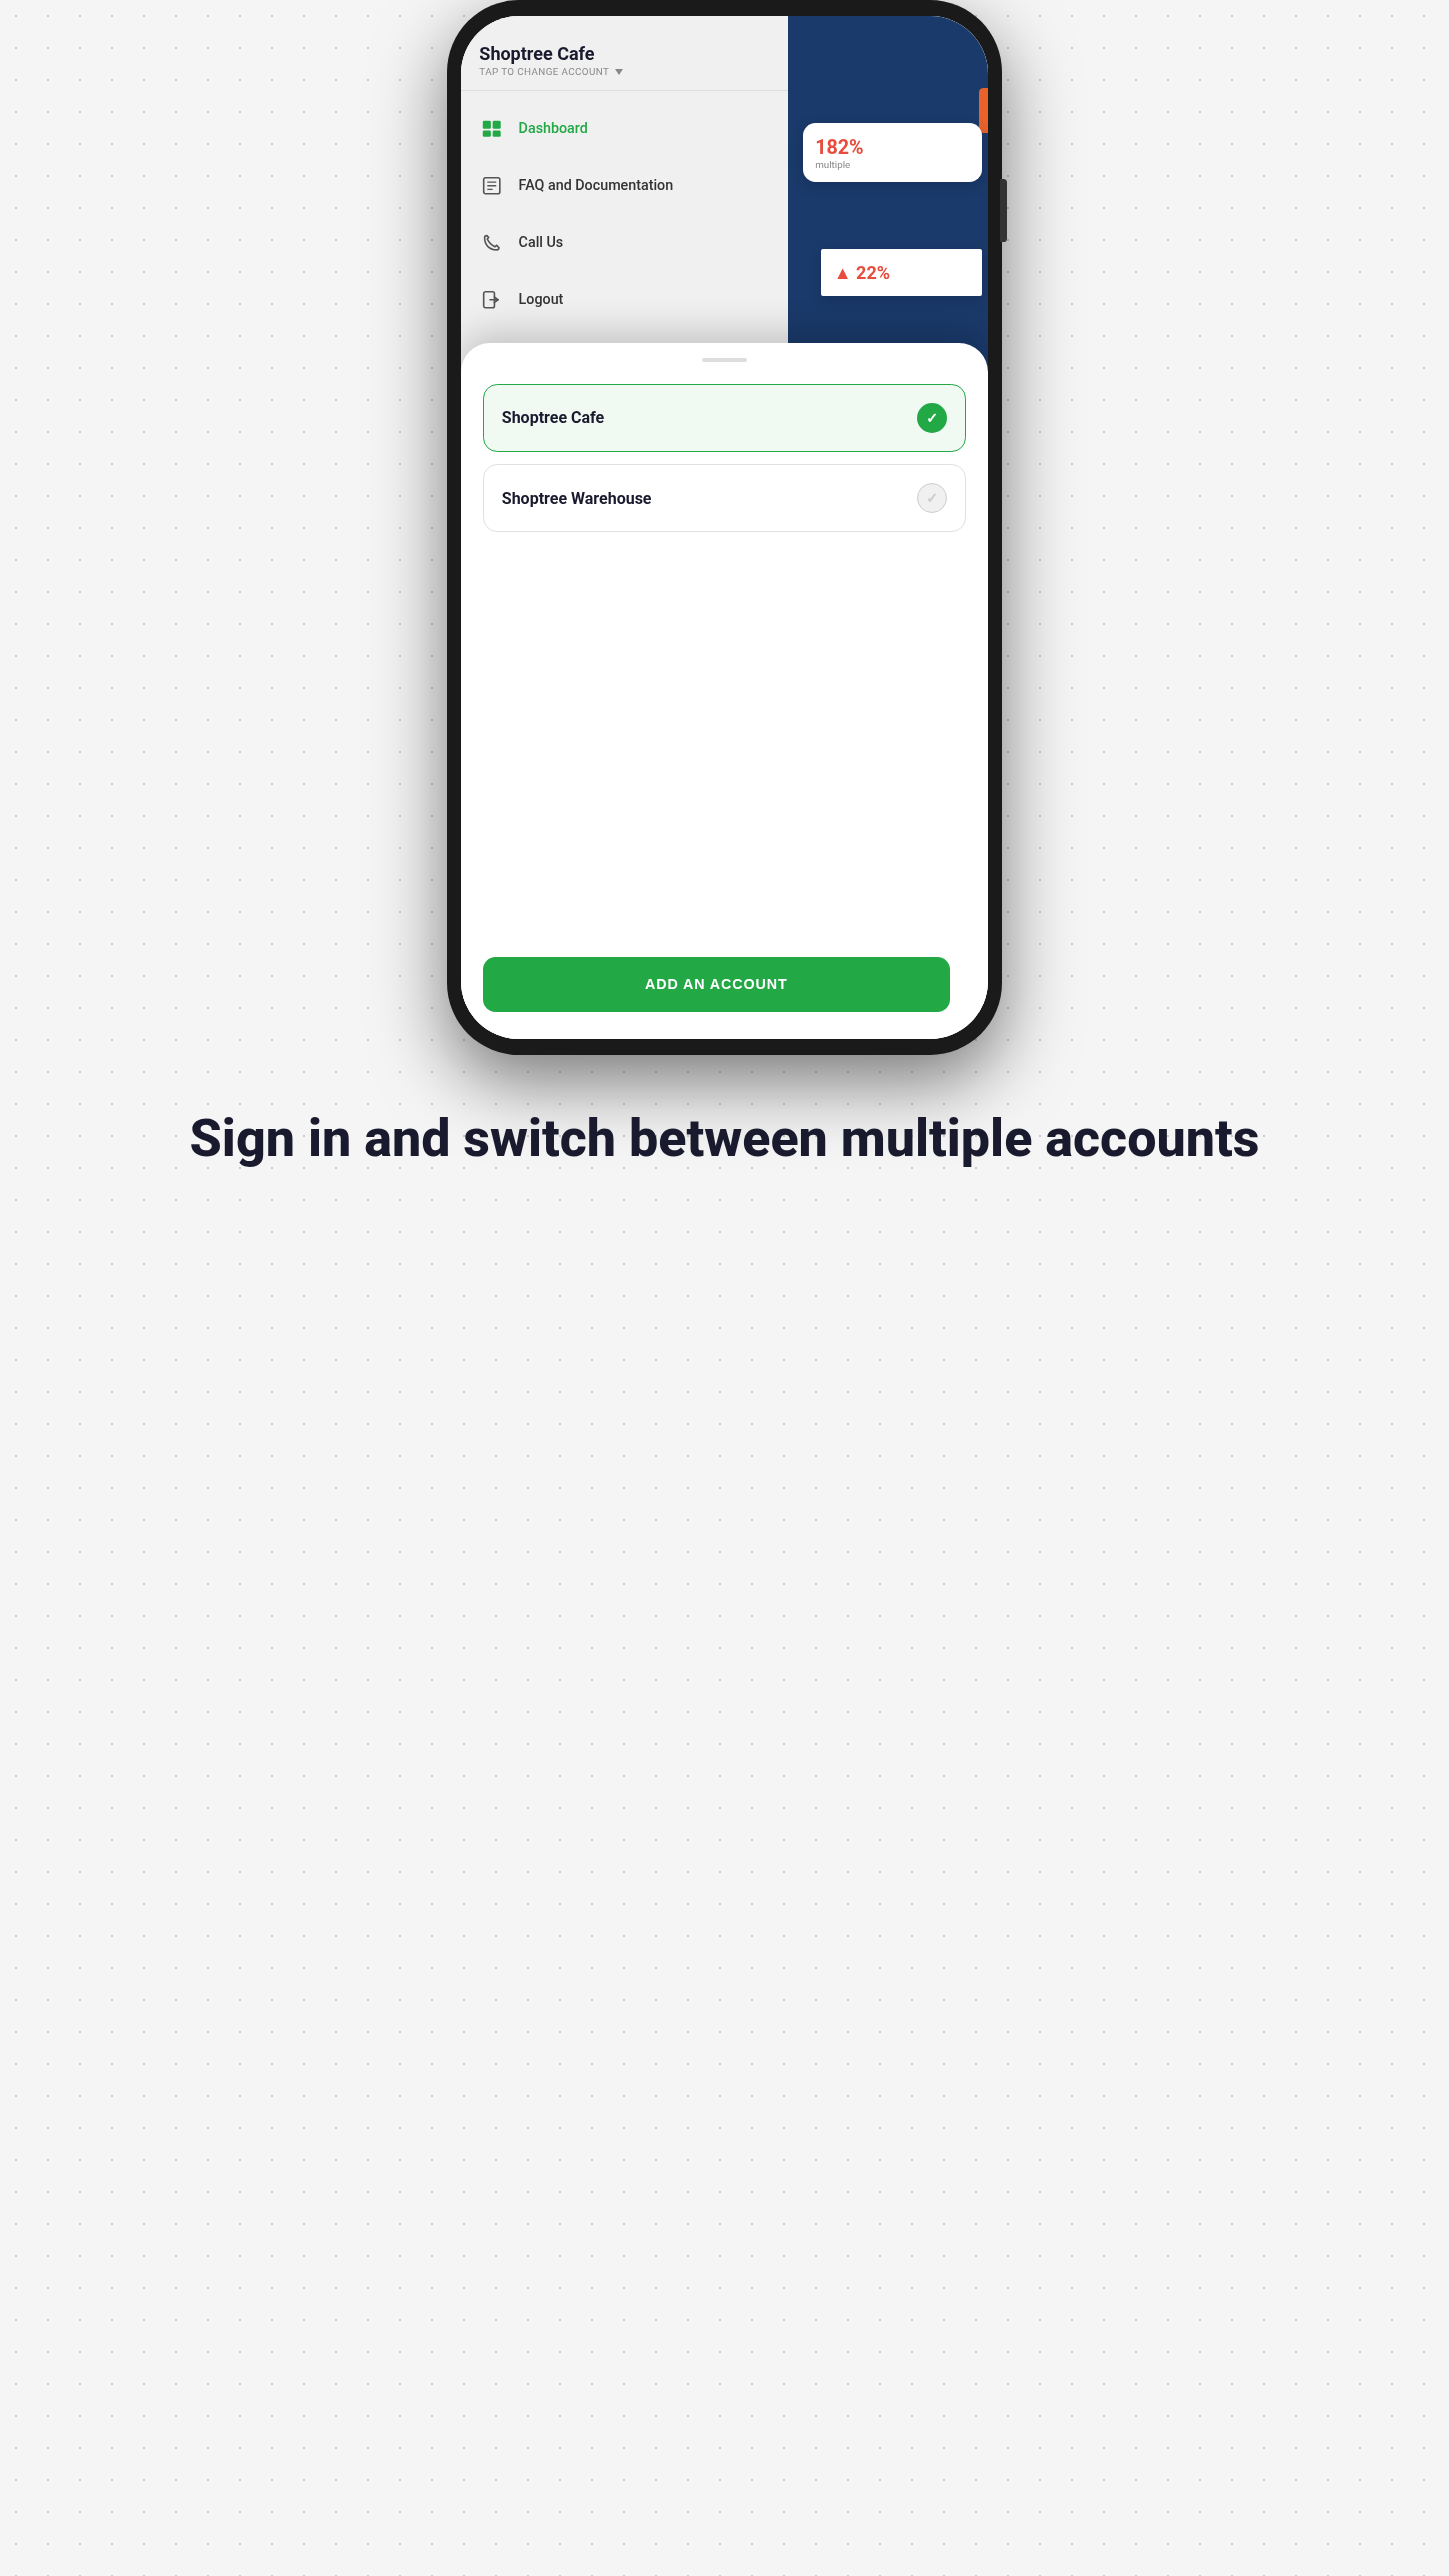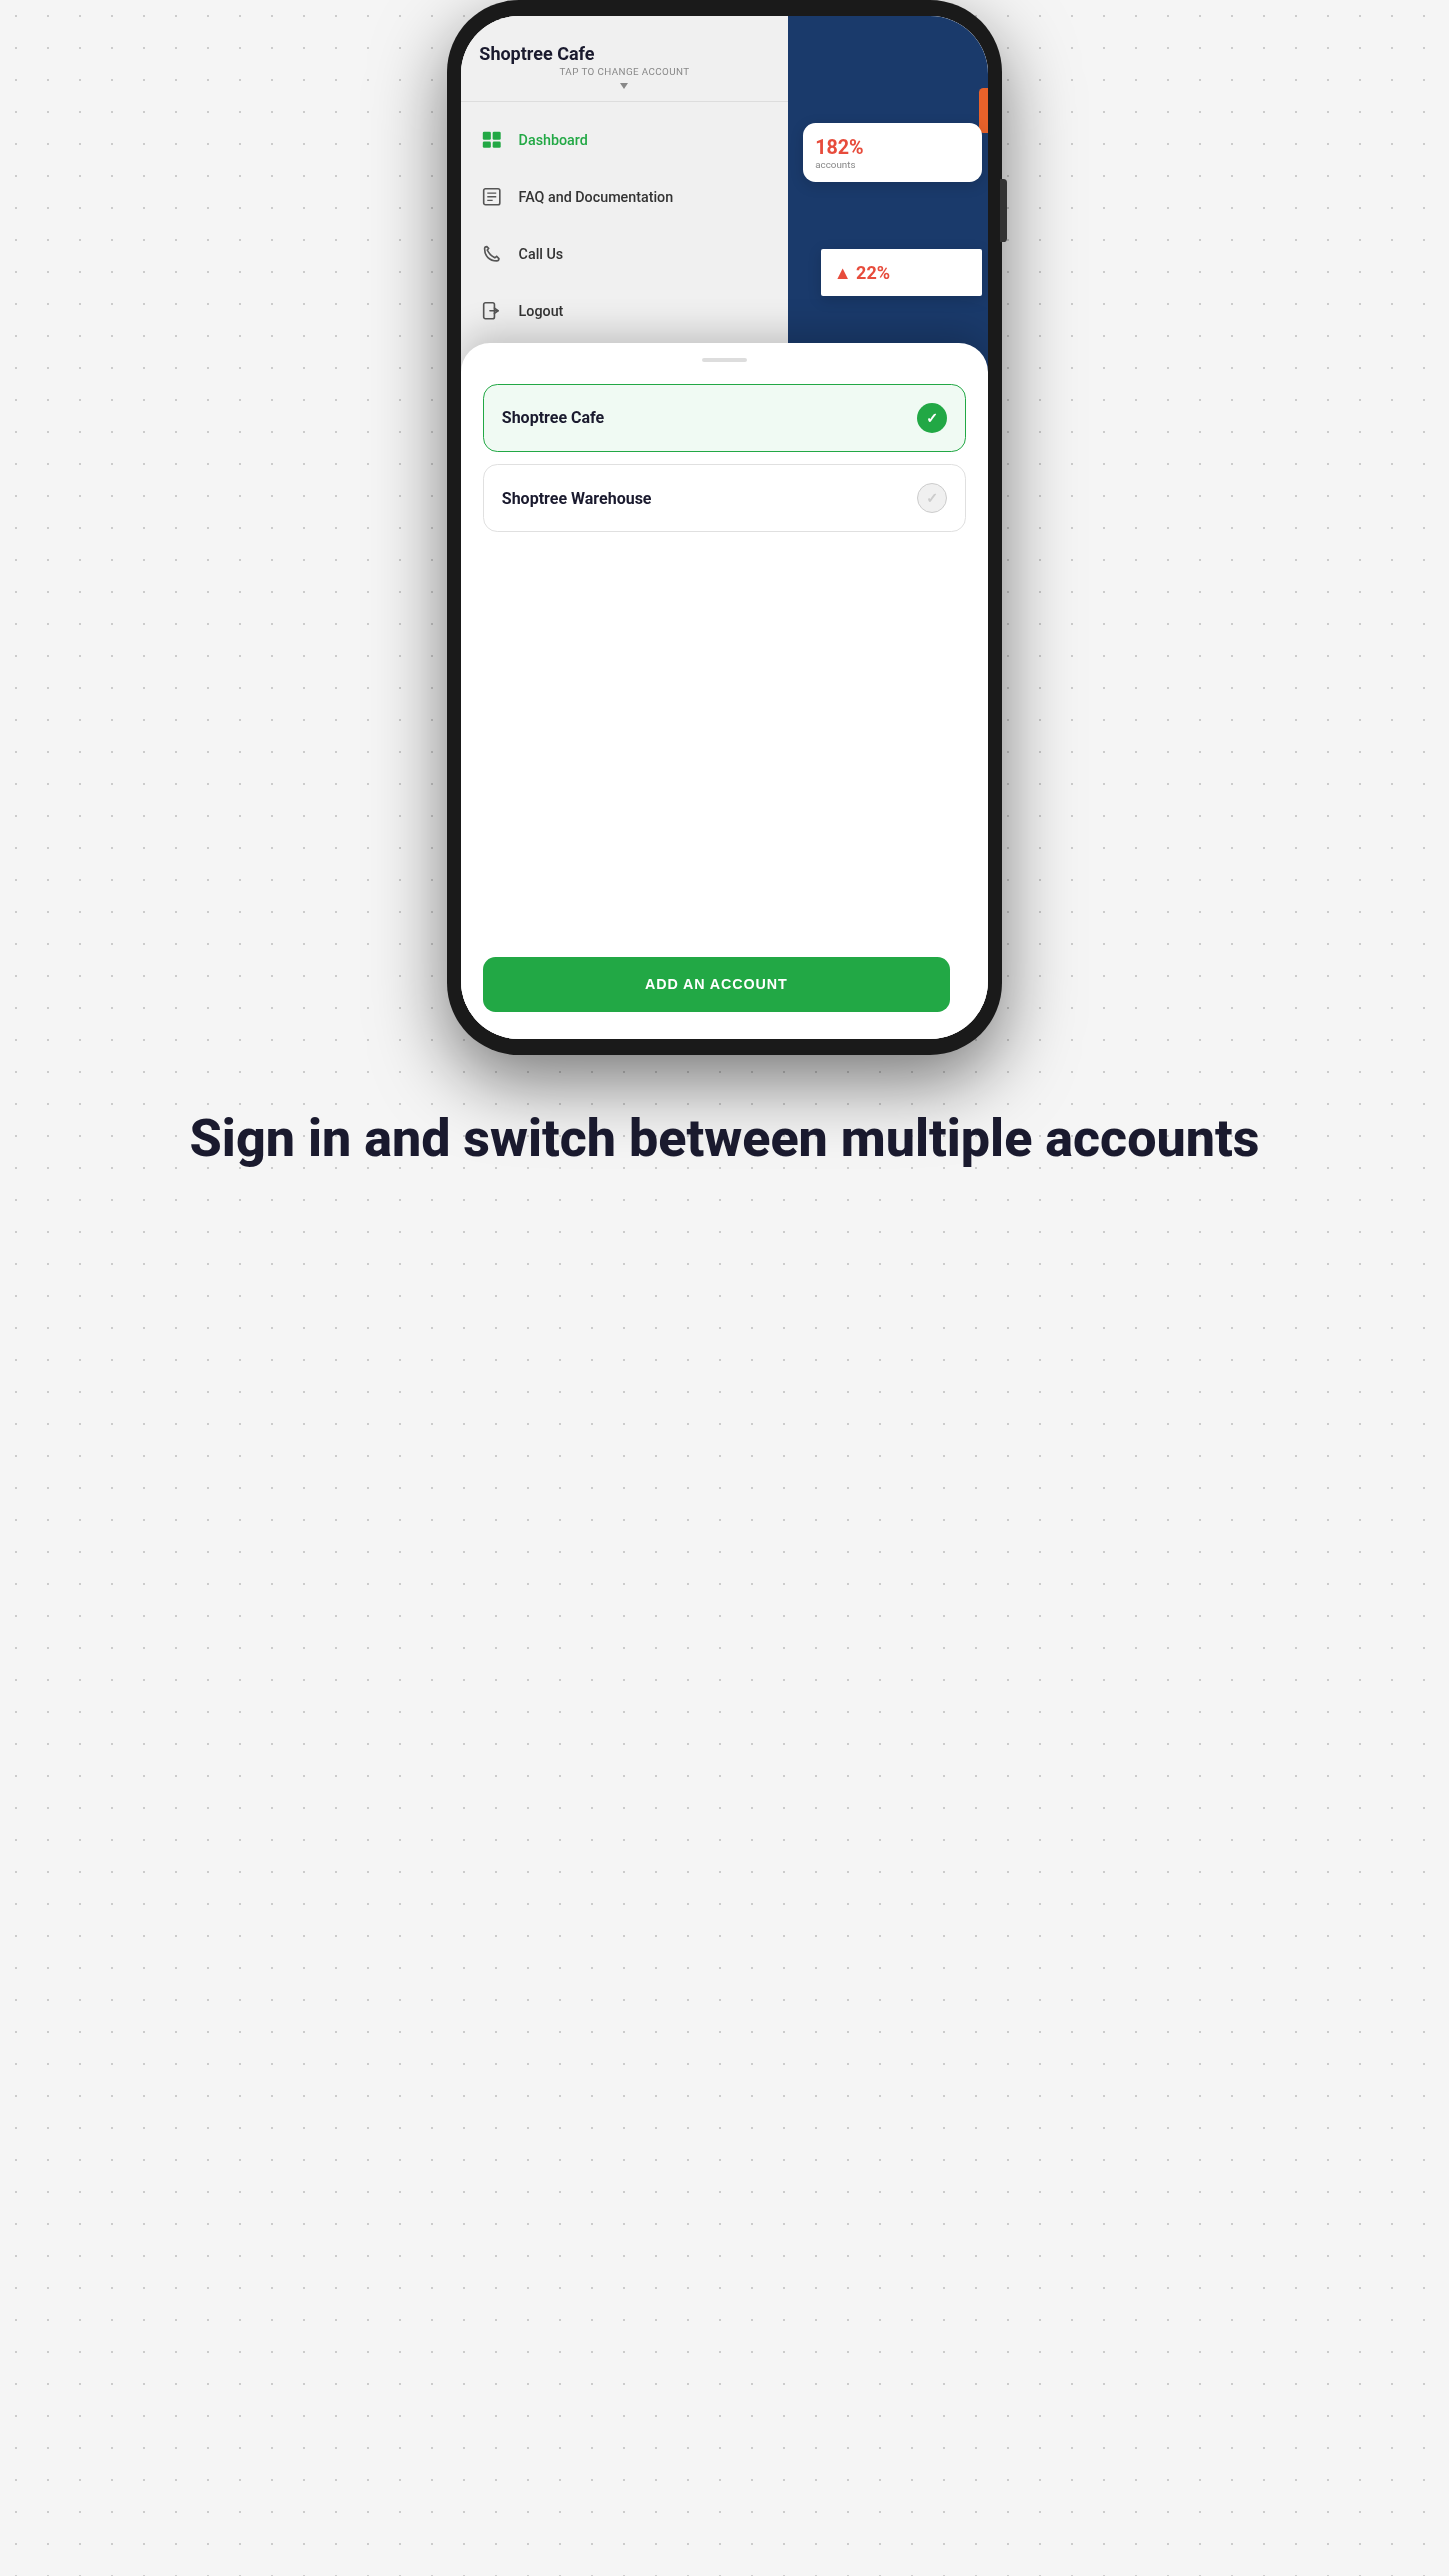--- a/index.html
+++ b/index.html
@@ -107,21 +107,20 @@
     }
 
     .tap-change {
       font-size: 9.8px;
       color: #888;
       letter-spacing: 0.4px;
       margin-top: 1.8px;
       display: flex;
       align-items: center;
       gap: 5.4px;
-      flex-direction: column;
     }
 
     .chevron-down {
       display: inline-block;
       width: 0;
       height: 0;
       border-left: 4.5px solid transparent;
       border-right: 4.5px solid transparent;
       border-top: 6.3px solid #888;
     }
@@ -335,21 +334,21 @@
       <div class="screen-content">
 
         <div class="app-bg">
 
           <div class="right-bg"></div>
 
           <div class="orange-bar"></div>
 
           <div class="stat-card">
             <div class="stat-percent">182%</div>
-            <div class="stat-label">accounts</div>
+            <div class="stat-label">multiple</div>
           </div>
 
           <div class="stat-card2">
             <div class="stat-percent2">▲ 22%</div>
           </div>
 
           <div class="sidebar-menu">
             <div class="account-header">
               <div class="account-name">Shoptree Cafe</div>
               <div class="tap-change">

